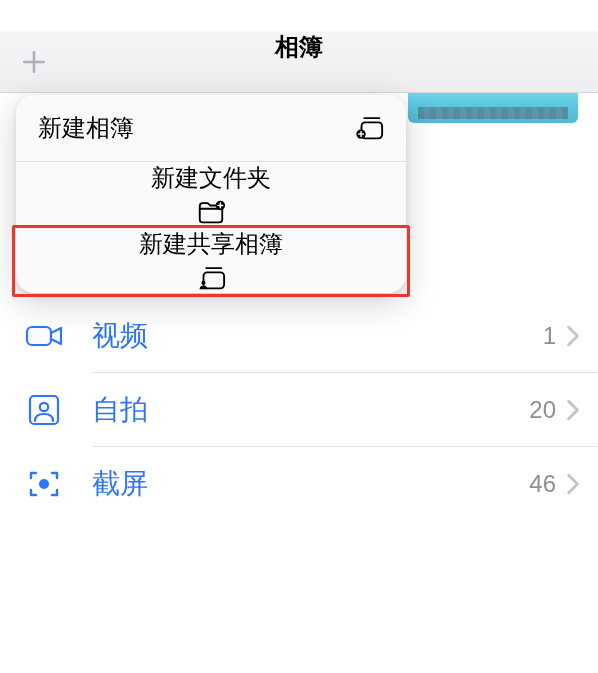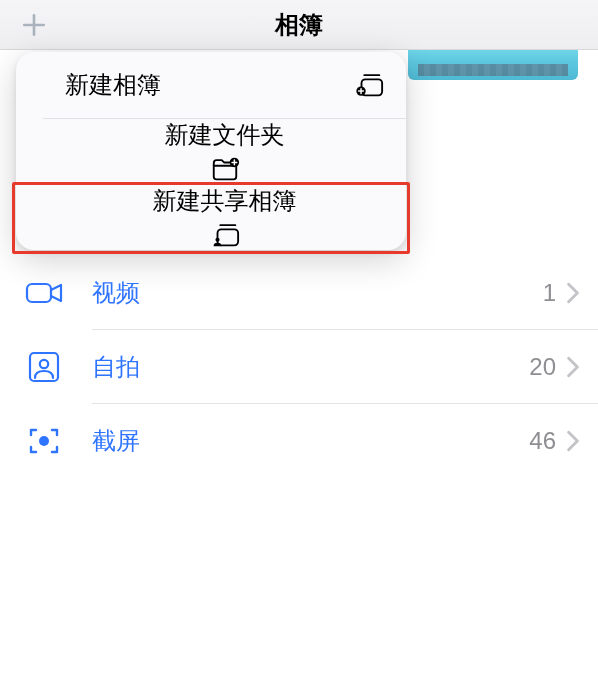--- a/index.html
+++ b/index.html
@@ -1,24 +1,24 @@
 <!DOCTYPE html>
 <html><head>
 <meta charset="utf-8">
 <style>
   * { box-sizing: border-box; margin: 0; padding: 0; }
   html, body { width: 598px; height: 673px; font-family: -apple-system, "PingFang SC", "Helvetica Neue", Arial, sans-serif; background: #fff; overflow: hidden; }
   .header {
-    height: 50px;
+    height: 62px;
     background: linear-gradient(#f5f5f7, #eeeef0);
     border-bottom: 1px solid #d8d8db;
     display: flex;
-    align-items: center;
     justify-content: center;
     position: relative;
+    margin-top: 31px;
   }
   .plus-btn {
     position: absolute;
     left: 20px;
     top: 50%;
     transform: translateY(-50%);
     width: 28px; height: 28px;
     color: #a9b2bd;
     display: flex; align-items: center; justify-content: center;
   }
@@ -51,21 +51,20 @@
     overflow: hidden;
   }
   .popover-item {
     display: flex;
     align-items: center;
     justify-content: space-between;
     height: 66px;
     padding: 0 22px 0 22px;
     font-size: 24px;
     color: #000;
-    margin-left: 27px;
   }
   .popover-item + .popover-item { border-top: 1px solid #e2e2e6; flex-direction: column; }
   .popover-item .icon { width: 30px; height: 30px; color: #000; display:flex;align-items:center;justify-content:center; }
   .popover-item .icon svg { width: 30px; height: 30px; }
   .highlight-box {
     position: absolute;
     border: 3px solid #e83a2c;
     border-radius: 2px;
     pointer-events: none;
   }
@@ -91,21 +90,21 @@
   .list-row:last-child::after { display: none; }
   .list-icon {
     width: 44px; height: 44px;
     margin-right: 26px;
     color: #2f74ff;
     display: flex; align-items: center; justify-content: center;
   }
   .list-icon svg { width: 40px; height: 40px; }
   .list-label {
     flex: 1;
-    font-size: 24px;
+    font-size: 28px;
     color: #2f74ff;
   }
   .list-count {
     font-size: 24px;
     color: #8e8e93;
     margin-right: 10px;
   }
   .chevron {
     color: #c3c3c8;
     display: flex; align-items: center;

